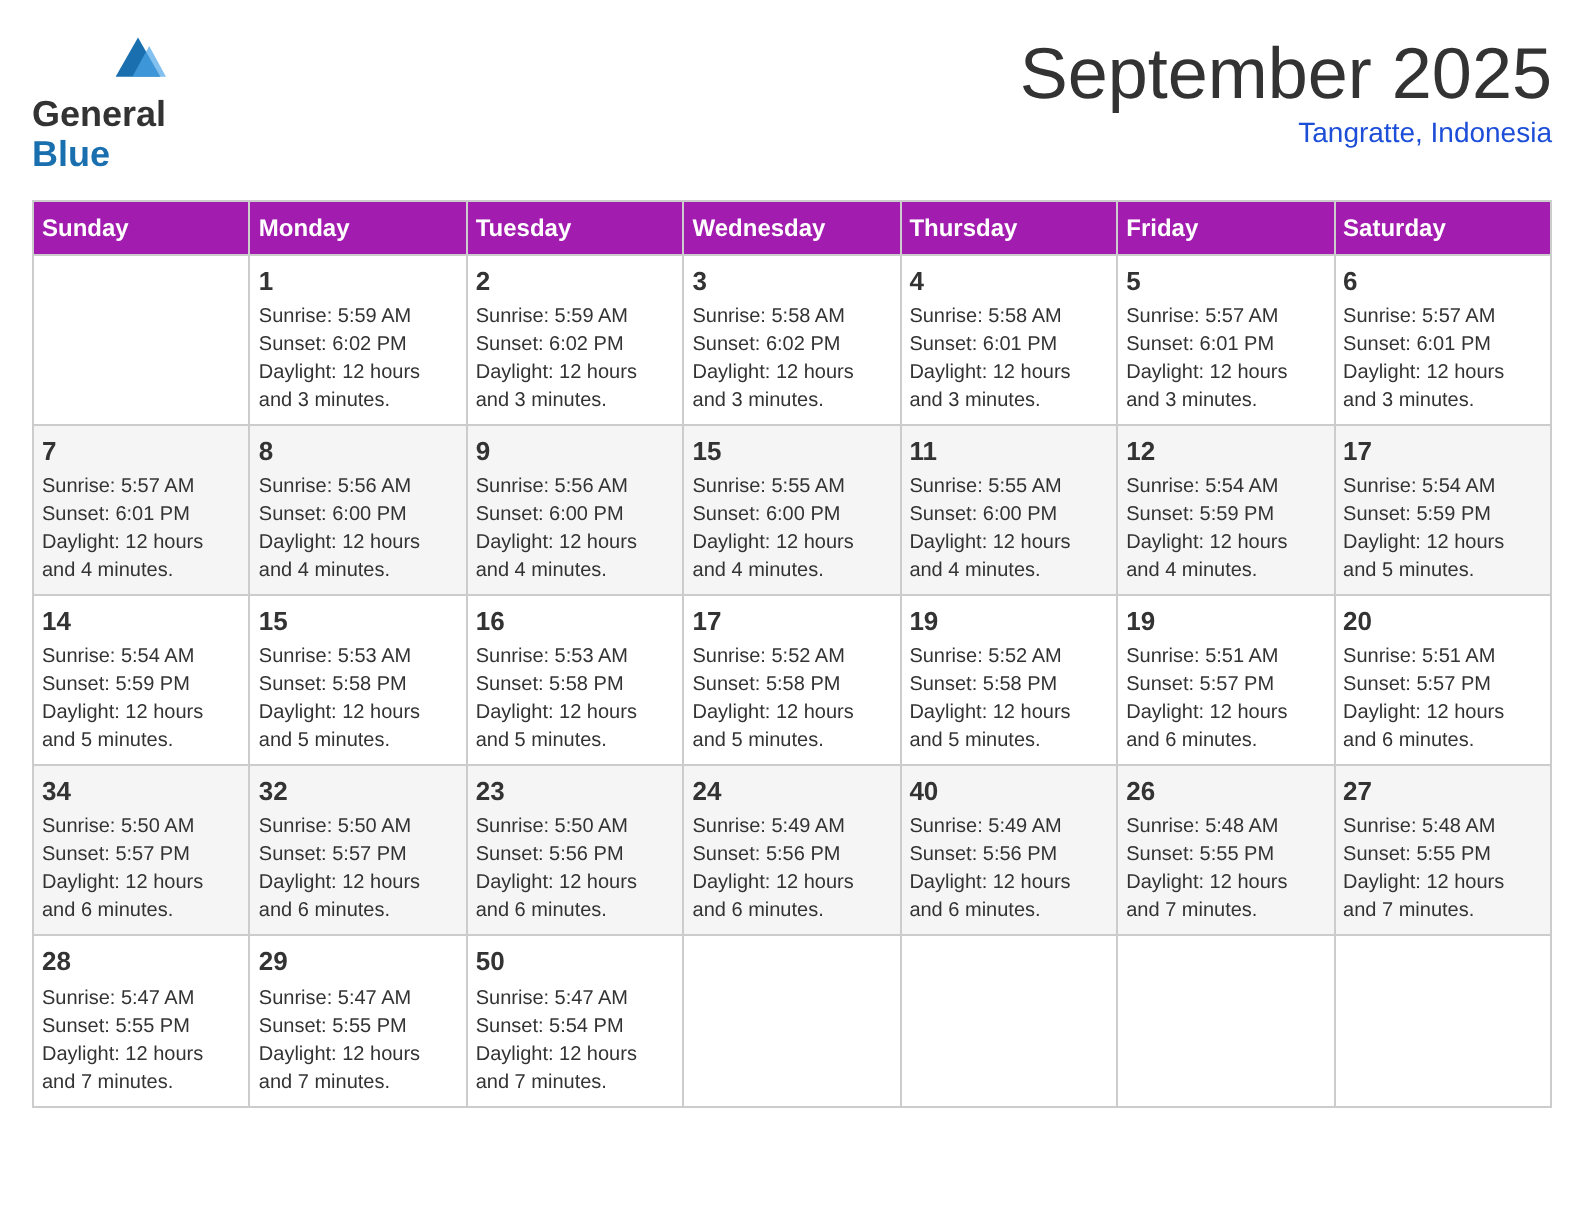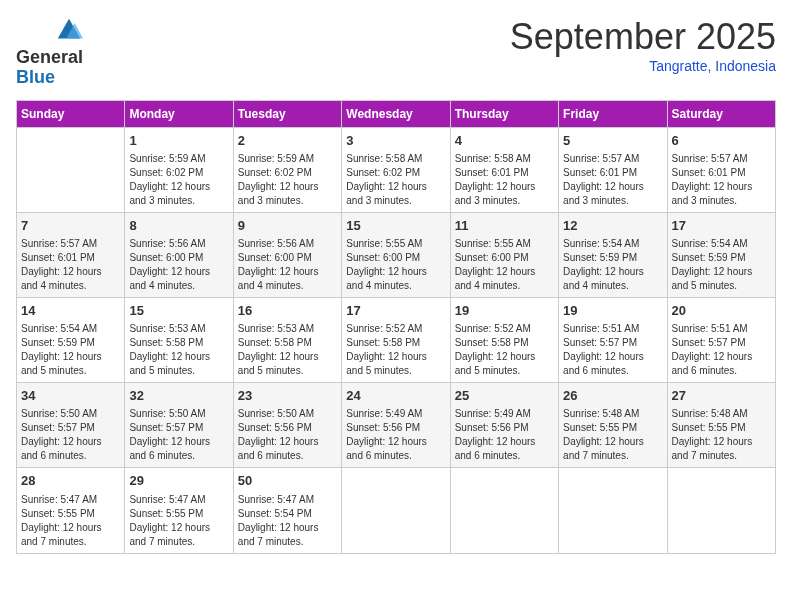--- a/index.html
+++ b/index.html
@@ -299,21 +299,21 @@
 and 6 minutes.</div>
         </td>
         <td>
           <span class="day-num">24</span>
           <div class="day-info" style="white-space: pre-wrap;">Sunrise: 5:49 AM
 Sunset: 5:56 PM
 Daylight: 12 hours
 and 6 minutes.</div>
         </td>
         <td>
-          <span class="day-num">25</span>
+          <span class="day-num">40</span>
           <div class="day-info" style="white-space: pre-wrap;">Sunrise: 5:49 AM
 Sunset: 5:56 PM
 Daylight: 12 hours
 and 6 minutes.</div>
         </td>
         <td>
           <span class="day-num">26</span>
           <div class="day-info" style="white-space: pre-wrap;">Sunrise: 5:48 AM
 Sunset: 5:55 PM
 Daylight: 12 hours

